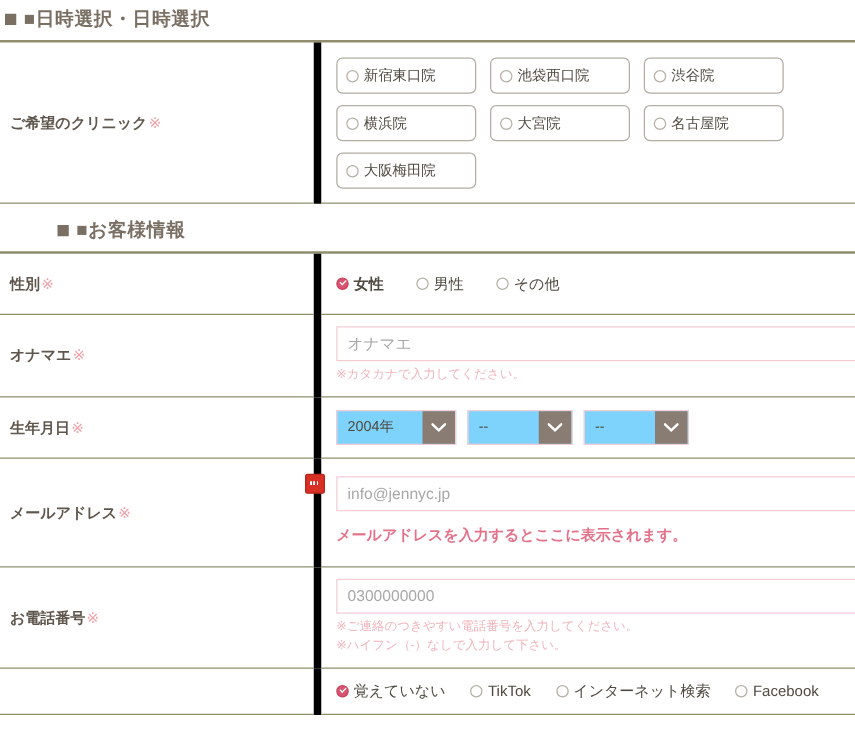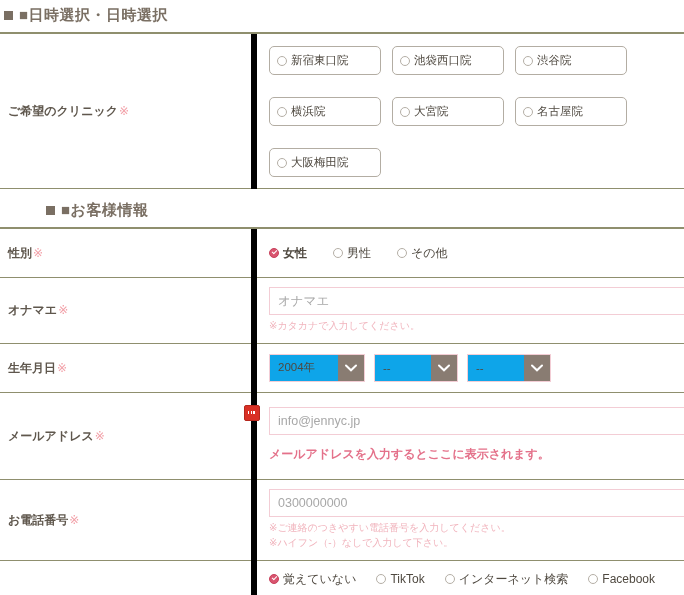--- a/index.html
+++ b/index.html
@@ -70,21 +70,21 @@
   .req {
     color: #f2a0a8;
     font-weight: normal;
     margin-left: 1px;
   }
 
   
   .clinic-grid {
     display: flex;
     flex-wrap: wrap;
-    gap: 22px 11px;
+    gap: 9px 11px;
     padding: 3px 0 2px 0;
   }
   .clinic-box {
     width: 112px;
     box-sizing: border-box;
     border: 1px solid #b3ada3;
     border-radius: 5px;
     background: #ffffff;
     padding: 6px 7px;
     font-size: 11.5px;
@@ -192,21 +192,21 @@
     height: 3px;
     background: repeating-linear-gradient(to right, #fff 0 1.4px, transparent 1.4px 2.6px);
   }
 
   
   .sel-row { display: flex; align-items: center; gap: 9px; }
   .sel {
     display: inline-flex;
     align-items: stretch;
     border: 1px solid #f3cdd5;
-    background: #0ea5e9;
+    background: #7dd3fc;
     height: 26px;
     cursor: pointer;
   }
   .sel .sv {
     min-width: 52px;
     padding: 0 8px;
     display: flex;
     align-items: center;
     font-size: 11.5px;
     color: #4f4940;

